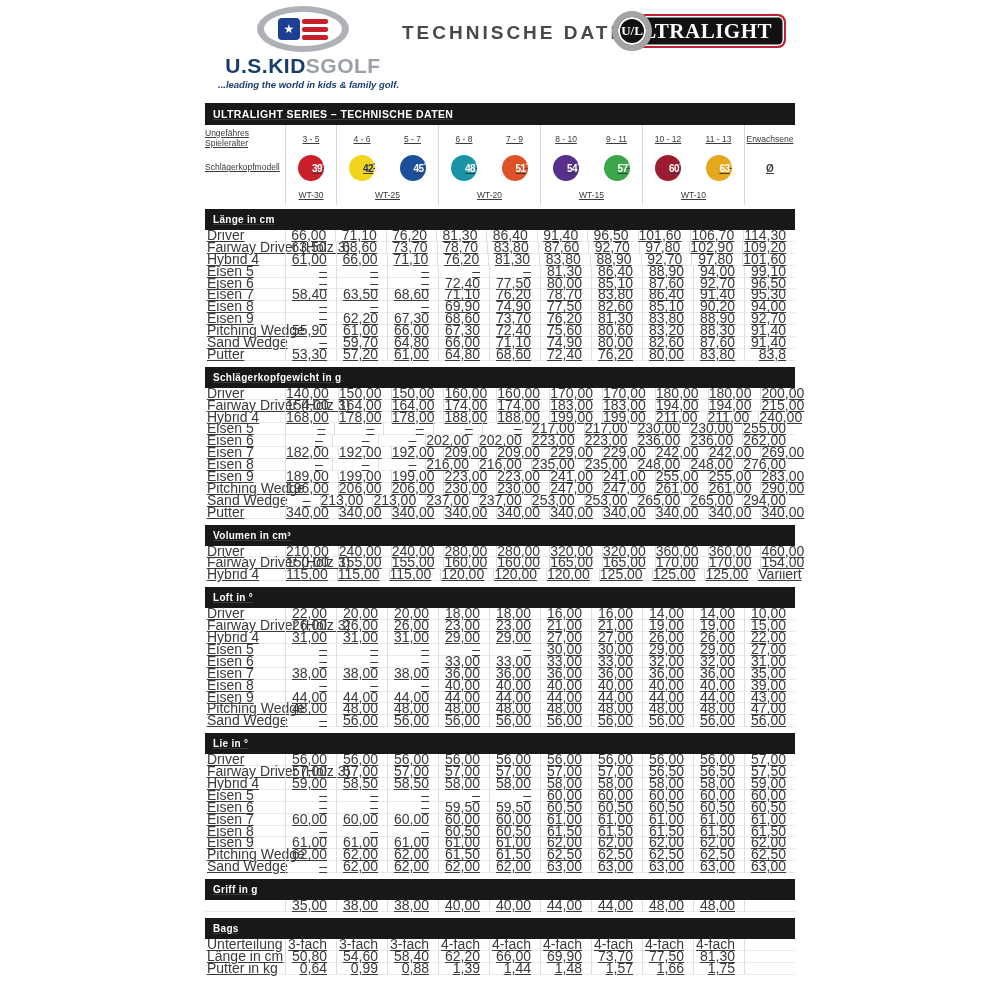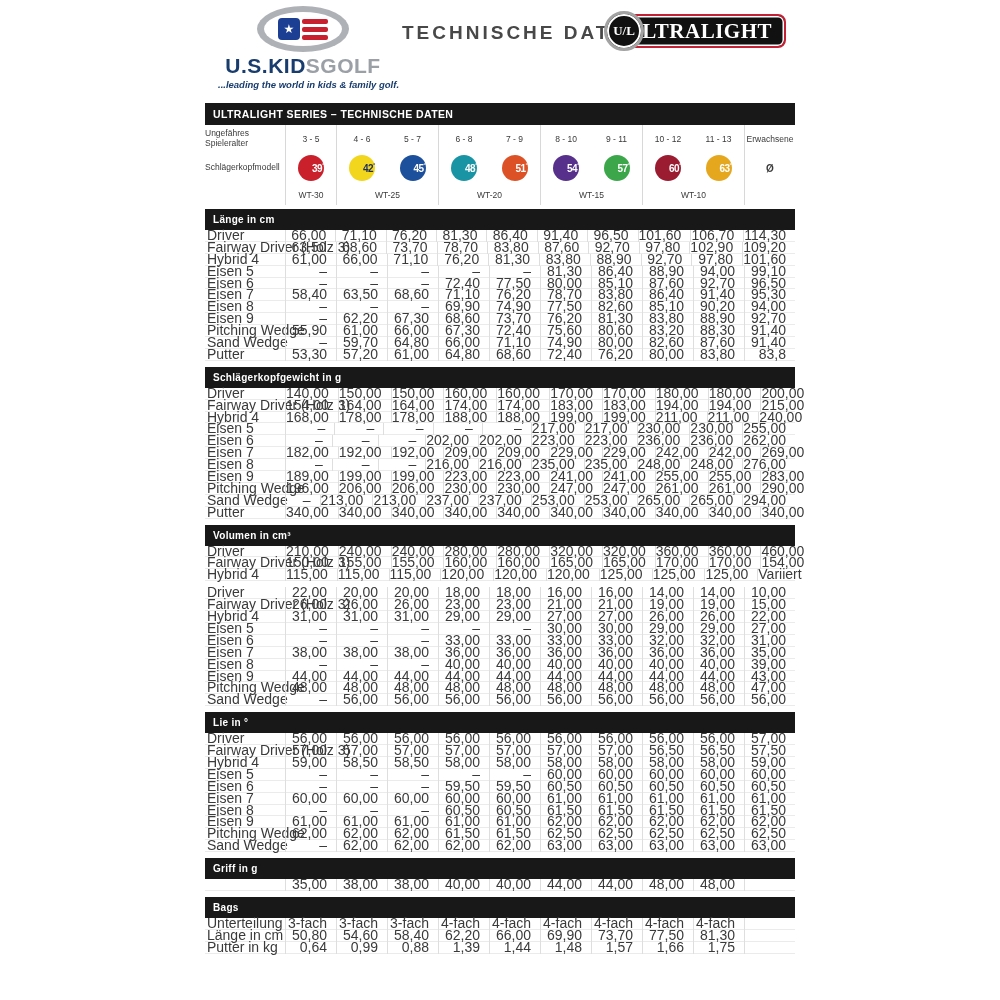--- a/index.html
+++ b/index.html
@@ -24,27 +24,27 @@
 
   .page-title { position:absolute; left:402px; top:22px; font-size:19px; font-weight:bold;
     letter-spacing:3px; color:#484848; }
 
   .ul-badge { position:absolute; left:604px; top:11px; width:182px; height:40px; }
   .badge-pill { position:absolute; left:16px; top:3px; width:166px; height:34px;
     background:#111; border:2px solid #c32033; border-radius:8px;
     box-shadow: inset 0 0 0 1.5px #fff; display:flex; align-items:center; justify-content:flex-end; }
   .badge-pill span { font-family:"Liberation Serif", serif; font-weight:bold; color:#fff;
     font-size:21px; letter-spacing:0.5px; padding-right:12px; }
-  .badge-circle { position:absolute; left:0; top:0; width:40px; height:40px; border-radius:50%;
-    background:#111; border:3px solid #a3a3a3; box-shadow: inset 0 0 0 2px #fff;
+  .badge-circle { position:absolute; left:8px; top:0; width:40px; height:40px; border-radius:50%;
+    background:#111; border:6px solid #a3a3a3; box-shadow: inset 0 0 0 2px #fff;
     display:flex; align-items:center; justify-content:center; z-index:2; }
   .badge-circle span { font-family:"Liberation Serif", serif; font-weight:bold; color:#fff; font-size:13px; }
 
   
-  .table-wrap { position:absolute; left:205px; top:103px; width:590px; }
+  .table-wrap { position:absolute; left:205px; top:103px; width:590px;text-decoration:underline; }
   .bar { background:#181818; color:#fff; font-weight:bold; }
   .title-bar { height:22px; line-height:22px; font-size:10.5px; letter-spacing:0.4px; padding-left:8px; }
 
   .hgrid { display:grid; grid-template-columns:80px repeat(10, 1fr); align-items:center; }
   .hcell { text-align:center; font-size:8.5px; height:100%; display:flex; align-items:center; justify-content:center; }
   .gb { border-left:1px solid #d8d8d8; }          
   .age-row { height:27px; }
   .age-label, .model-label { font-size:8.5px; text-align:left; justify-content:flex-start; line-height:1.15; }
   .circle-row { height:32px; }
   .circle { width:26px; height:26px; border-radius:50%; display:flex; align-items:center;
@@ -483,20 +483,21 @@
             <div class="val">120,00</div>
             <div class="val">120,00</div>
             <div class="val">120,00</div>
             <div class="val">125,00</div>
             <div class="val">125,00</div>
             <div class="val">125,00</div>
             <div class="val">Variiert</div>
           </div>
         </div>
         <div class="section">
+          <div class="bar section-bar">Loft in °</div>
           <div class="data-row">
             <div class="lbl">Driver</div>
             <div class="val">22,00</div>
             <div class="val">20,00</div>
             <div class="val">20,00</div>
             <div class="val">18,00</div>
             <div class="val">18,00</div>
             <div class="val">16,00</div>
             <div class="val">16,00</div>
             <div class="val">14,00</div>

